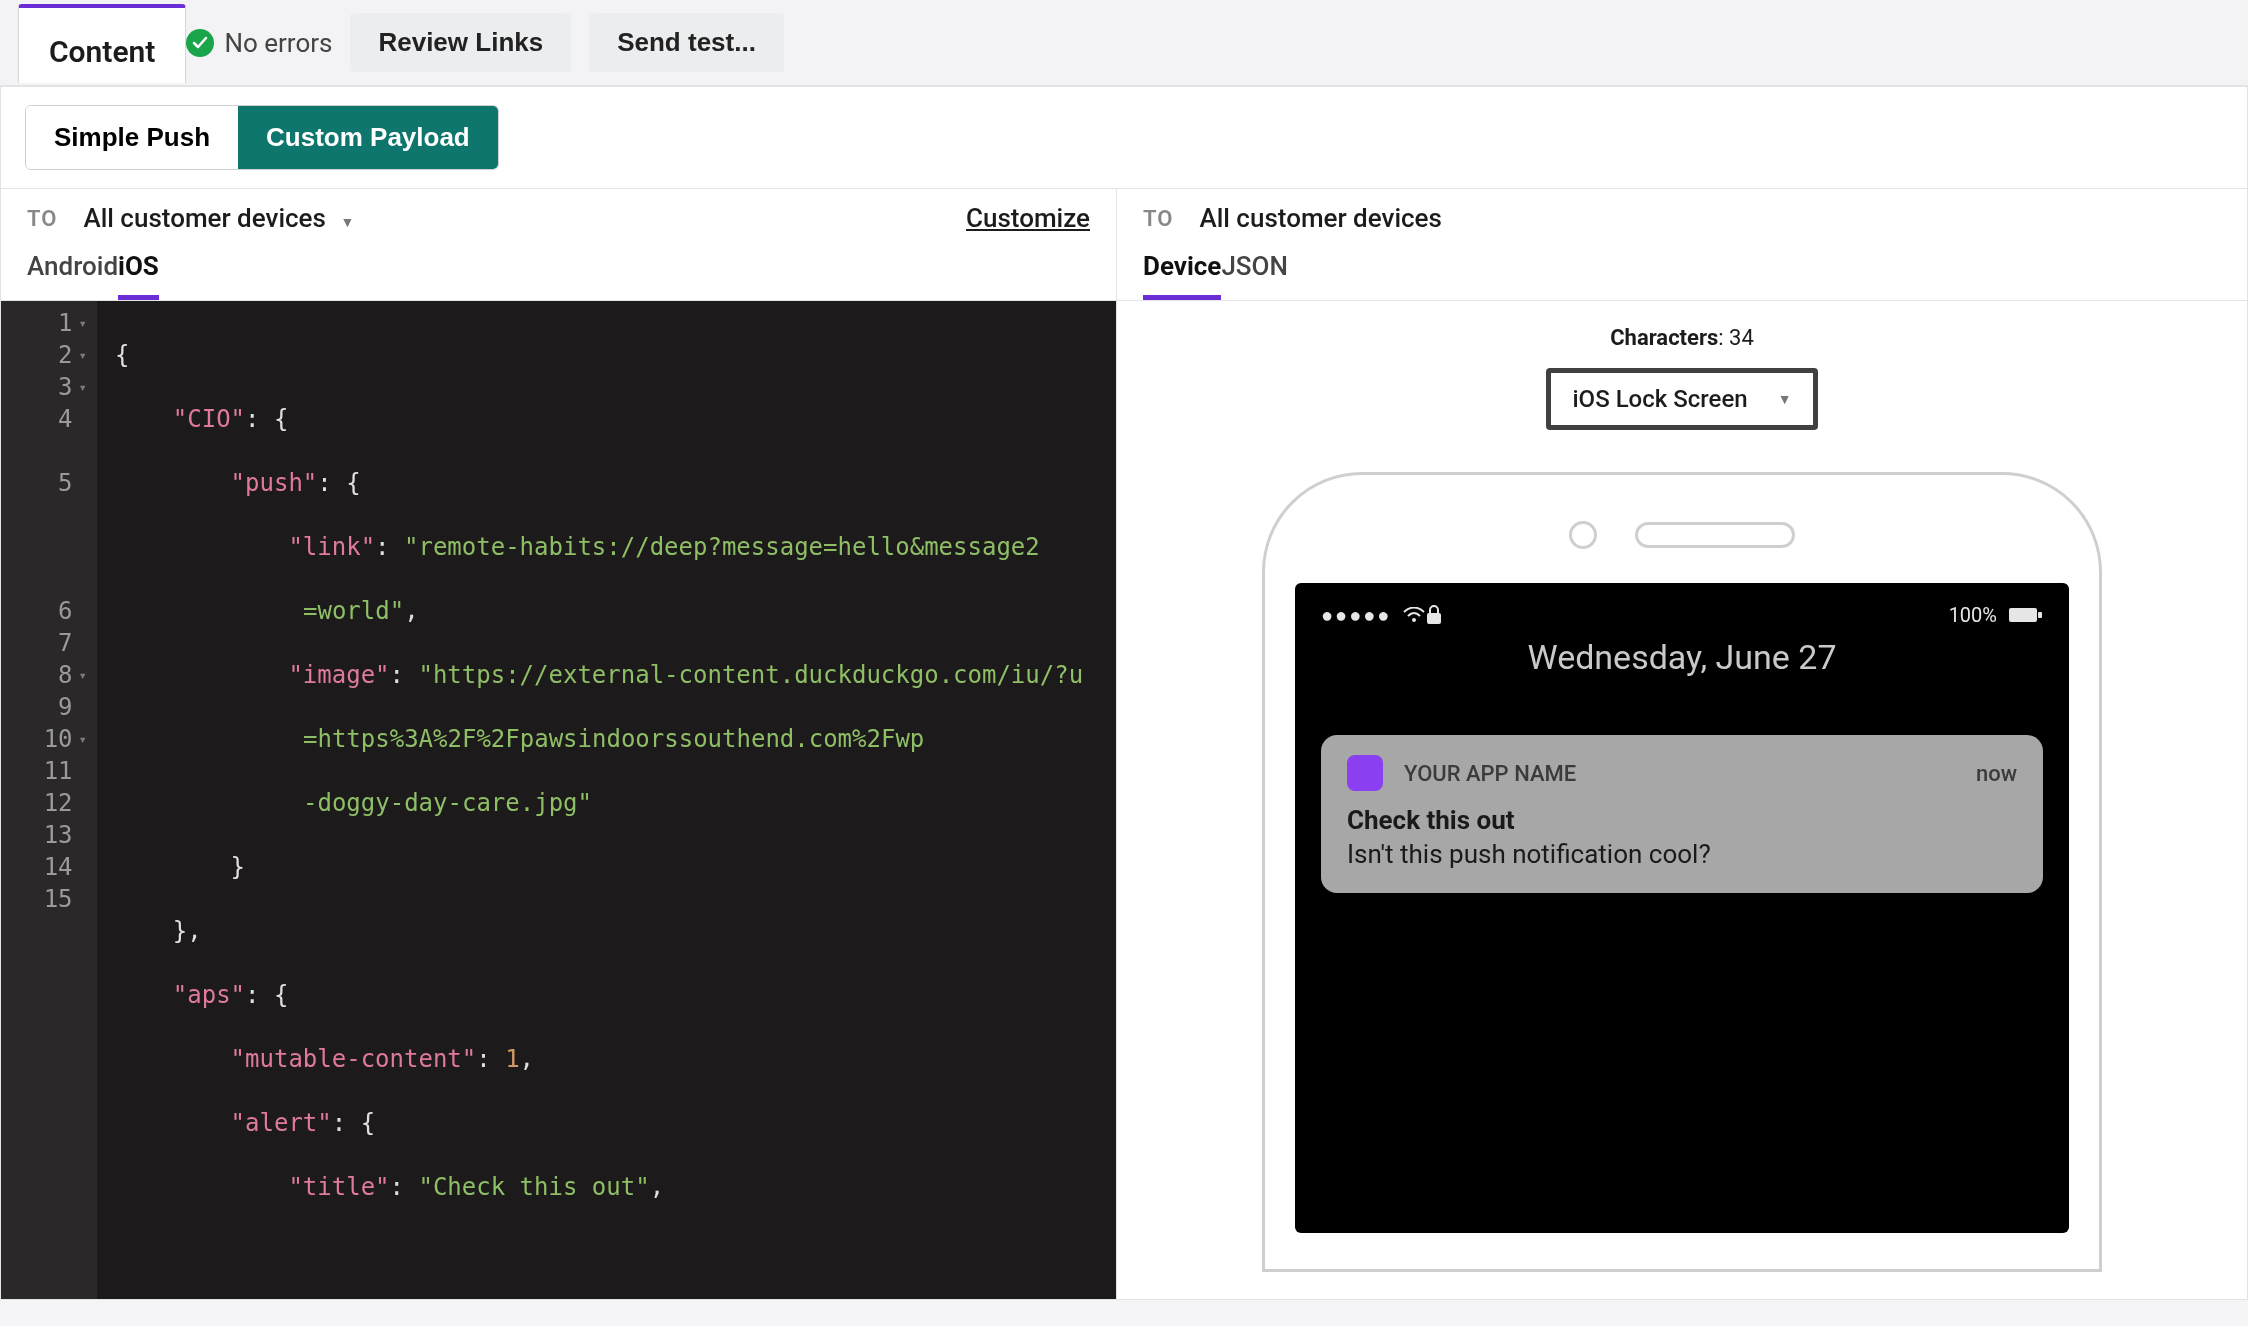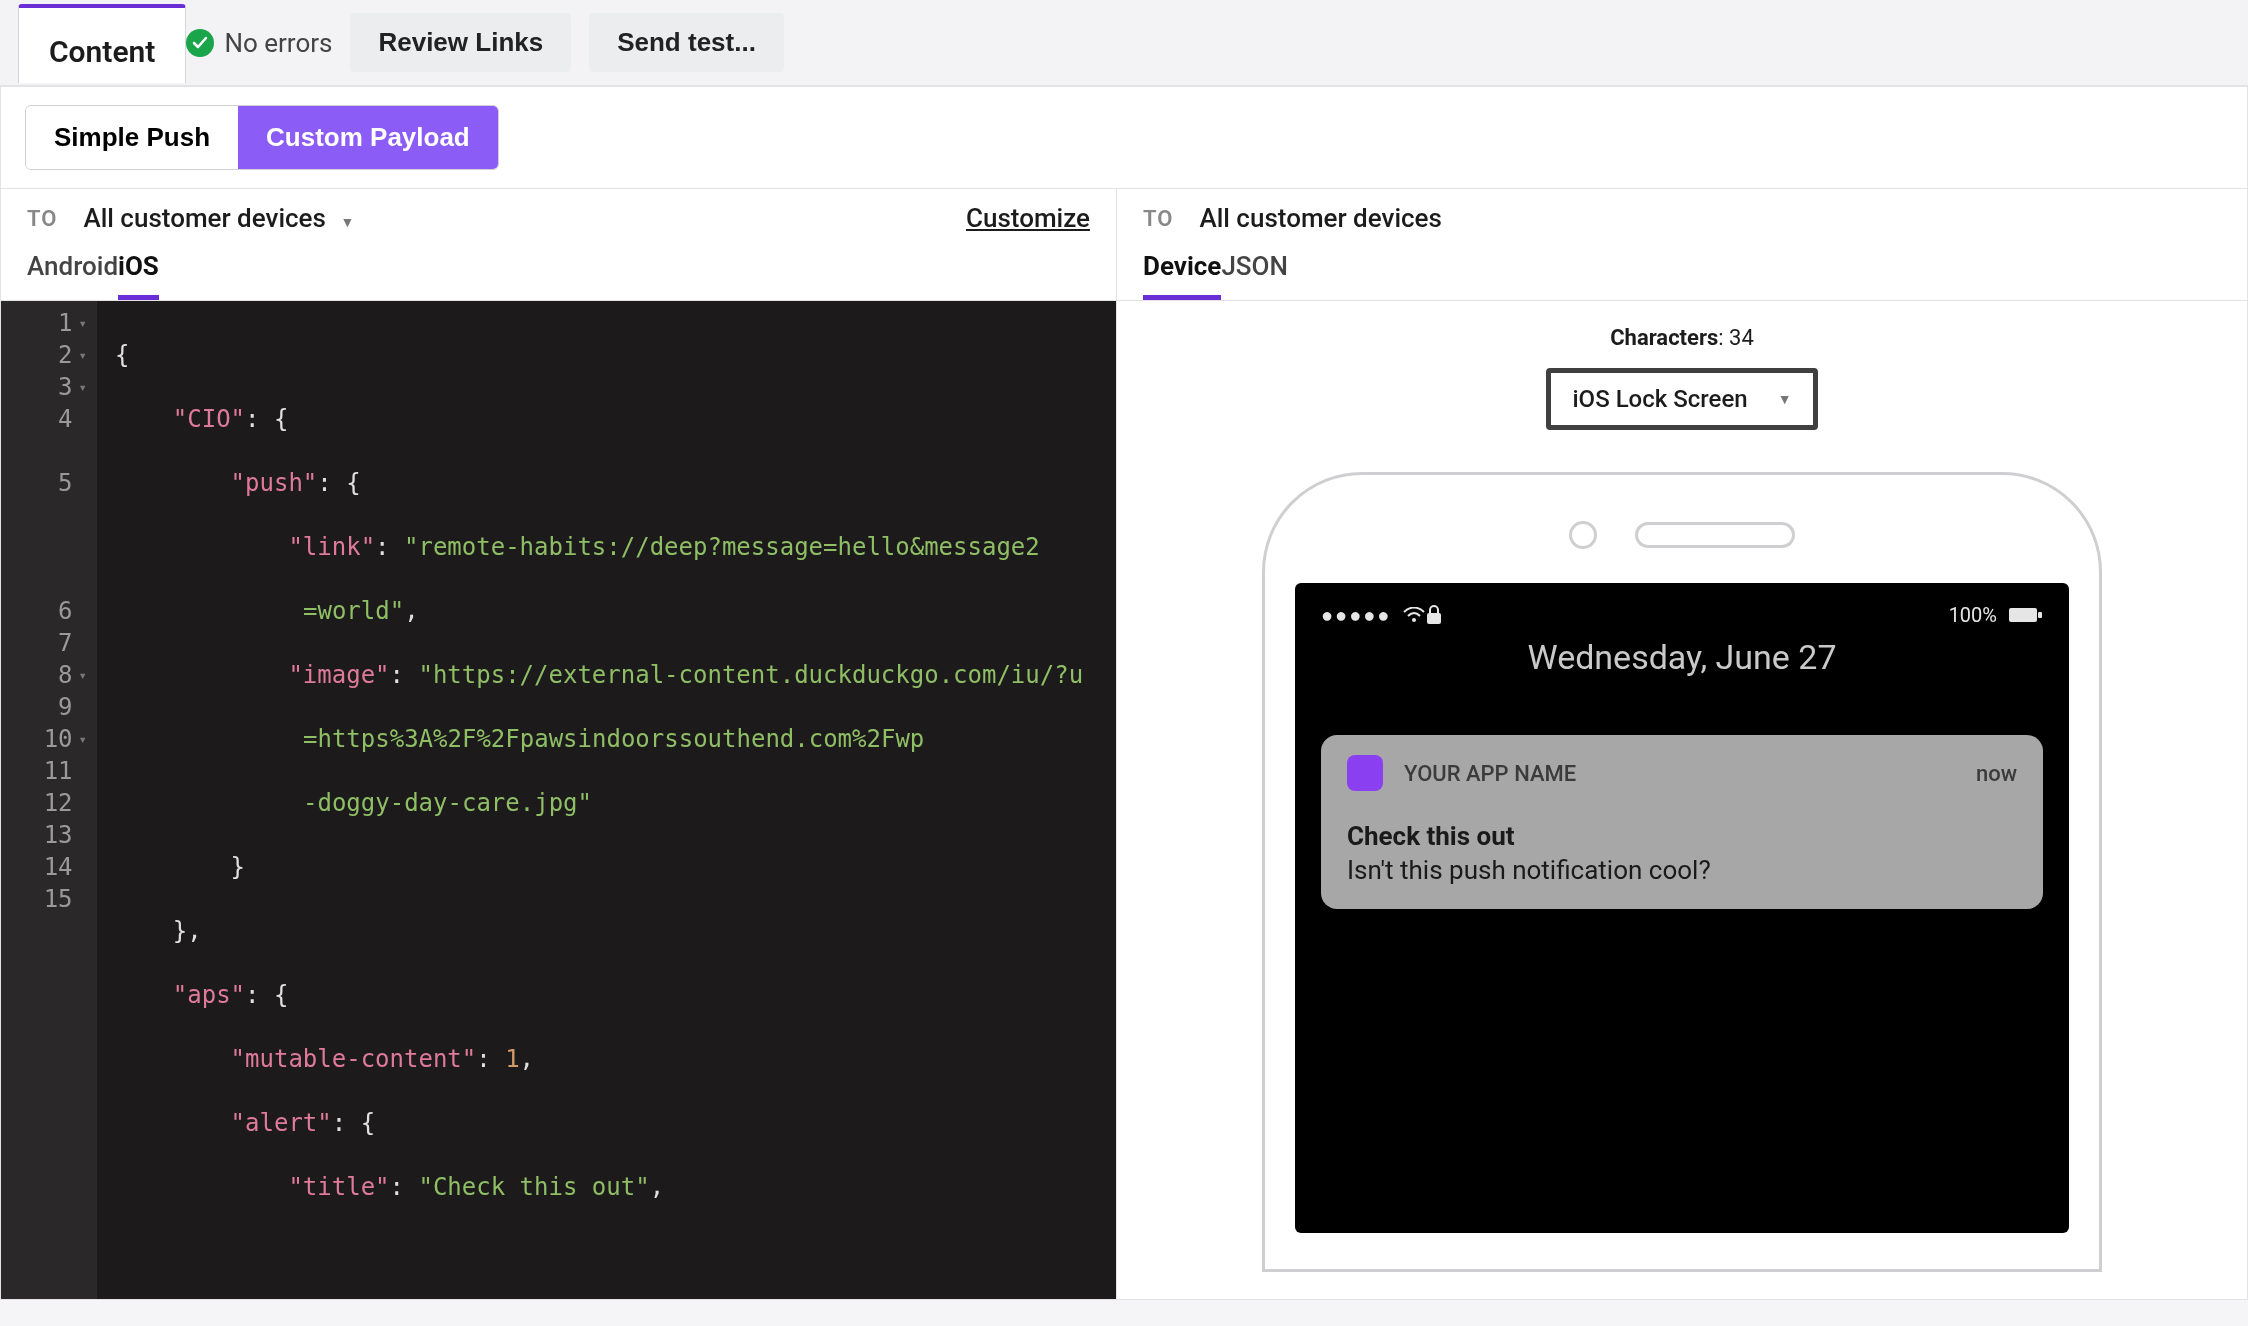--- a/index.html
+++ b/index.html
@@ -81,21 +81,21 @@
   }
   .seg-btn {
     padding: 16px 28px;
     font-size: 26px;
     font-weight: 600;
     background: #fff;
     border: none;
     cursor: pointer;
   }
   .seg-btn.active {
-    background: #8b5cf6;
+    background: #0f766e;
     color: #fff;
   }
   .split {
     display: flex;
     height: 1110px;
   }
   .pane-left {
     width: 1116px;
     border-right: 1px solid #e3e3e6;
     display: flex;
@@ -307,21 +307,21 @@
     font-weight: 500;
   }
   .app-icon {
     width: 36px; height: 36px; border-radius: 8px;
     background: #8a3ff0;
   }
   .notif-head .when { margin-left:auto; font-size:22px; color:#3b3b3b; }
   .notif-title {
     font-size: 26px;
     font-weight: 700;
-    margin-top: 30px;
+    margin-top: 14px;
   }
   .notif-body {
     font-size: 26px;
     margin-top: 4px;
   }
 </style>
 </head>
 <body>
 
 <div class="top-bar">

